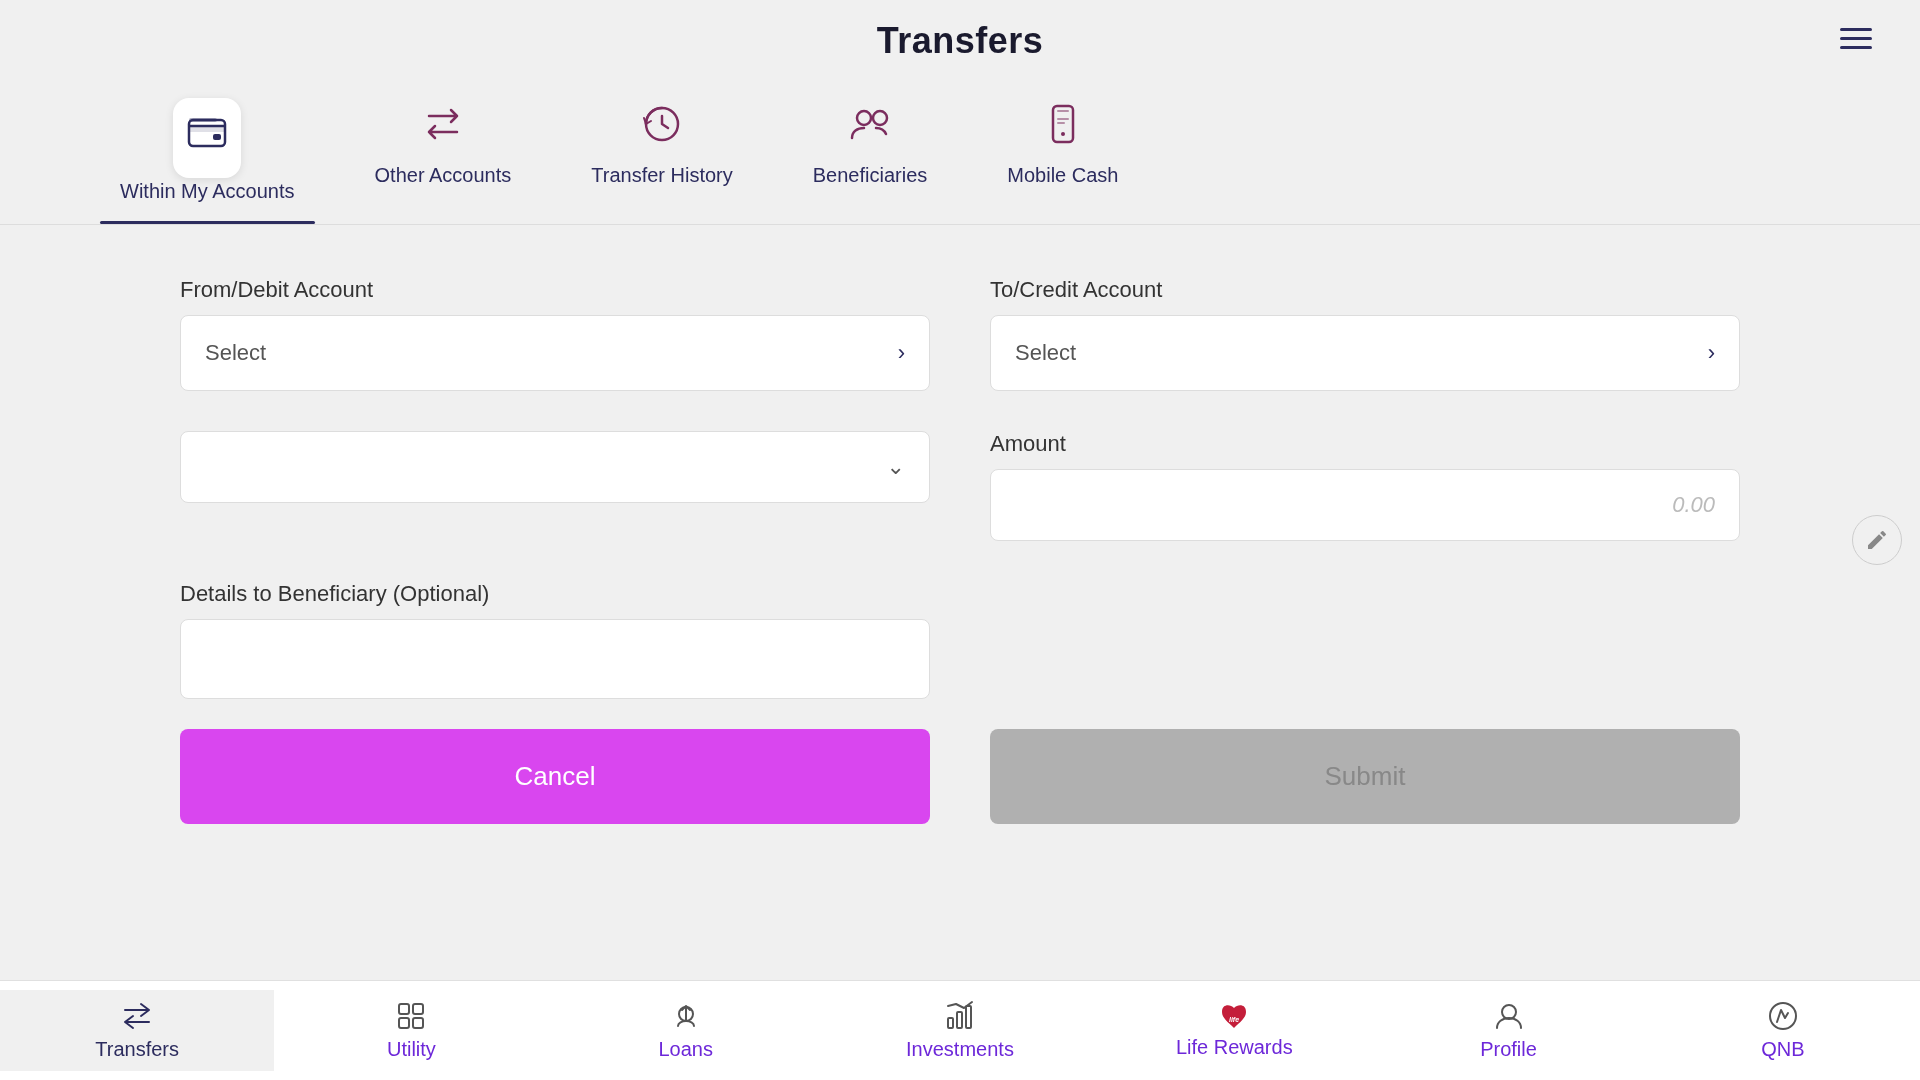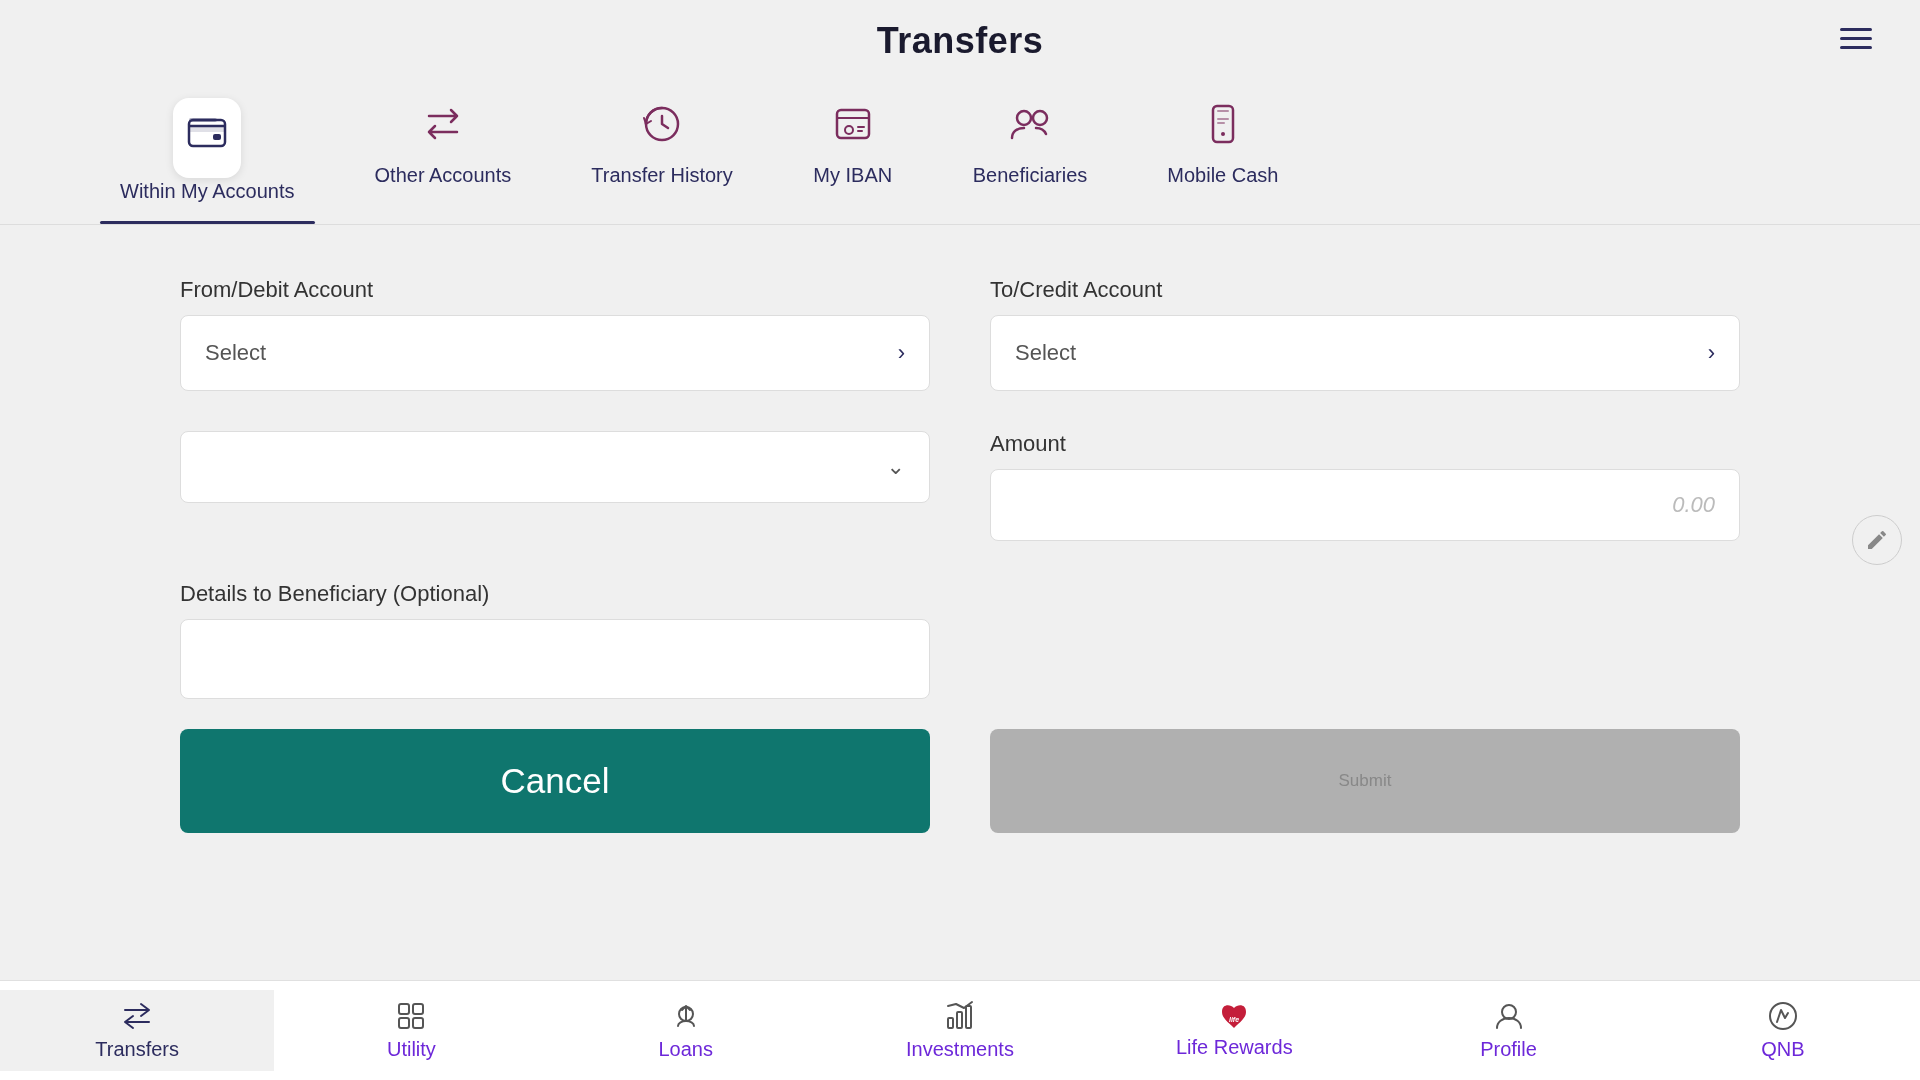--- a/index.html
+++ b/index.html
@@ -177,38 +177,38 @@
 
     
     .button-row {
       display: grid;
       grid-template-columns: 1fr 1fr;
       gap: 60px;
       margin-top: 30px;
     }
 
     .btn-cancel {
-      background: #0f766e;
+      background: #d946ef;
       color: white;
       border: none;
       border-radius: 8px;
       padding: 32px;
-      font-size: 35px;
+      font-size: 26px;
       font-weight: 500;
       cursor: pointer;
       min-height: 76px;
     }
 
     .btn-submit {
       background: #b0b0b0;
       color: #888;
       border: none;
       border-radius: 8px;
       padding: 24px;
-      font-size: 17px;
+      font-size: 26px;
       font-weight: 500;
       cursor: not-allowed;
       min-height: 76px;
     }
 
     
     .bottom-nav {
       position: fixed;
       bottom: 0;
       left: 0;
@@ -295,32 +295,20 @@
       <svg width="44" height="44" viewBox="0 0 44 44" fill="none">
         <circle cx="22" cy="22" r="16" stroke="#7b2d5e" stroke-width="2.5" fill="none"></circle>
         <path d="M22 14v8l6 4" stroke="#7b2d5e" stroke-width="2.5" stroke-linecap="round" stroke-linejoin="round"></path>
         <path d="M6 22 C6 13 13 6 22 6" stroke="#7b2d5e" stroke-width="2.5" stroke-linecap="round"></path>
         <path d="M4 16l2 6 5-3" stroke="#7b2d5e" stroke-width="2" stroke-linecap="round" stroke-linejoin="round"></path>
       </svg>
     </div>
     <span class="tab-label">Transfer History</span>
   </div>
 
-  <div class="nav-tab">
-    <div class="tab-icon">
-      <svg width="44" height="44" viewBox="0 0 44 44" fill="none">
-        <rect x="6" y="8" width="32" height="28" rx="4" stroke="#7b2d5e" stroke-width="2.5" fill="none"></rect>
-        <path d="M6 16h32" stroke="#7b2d5e" stroke-width="2"></path>
-        <circle cx="18" cy="28" r="4" stroke="#7b2d5e" stroke-width="2" fill="none"></circle>
-        <rect x="26" y="24" width="8" height="2" rx="1" fill="#7b2d5e"></rect>
-        <rect x="26" y="28" width="6" height="2" rx="1" fill="#7b2d5e"></rect>
-      </svg>
-    </div>
-    <span class="tab-label">My IBAN</span>
-  </div>
 
   <div class="nav-tab">
     <div class="tab-icon">
       <svg width="44" height="44" viewBox="0 0 44 44" fill="none">
         <circle cx="16" cy="16" r="7" stroke="#7b2d5e" stroke-width="2.5" fill="none"></circle>
         <path d="M4 36c0-6.627 5.373-10 12-10" stroke="#7b2d5e" stroke-width="2.5" stroke-linecap="round" fill="none"></path>
         <circle cx="32" cy="16" r="7" stroke="#7b2d5e" stroke-width="2.5" fill="none"></circle>
         <path d="M28 26c3.5 0 8 1.5 10 6" stroke="#7b2d5e" stroke-width="2.5" stroke-linecap="round" fill="none"></path>
       </svg>
     </div>

